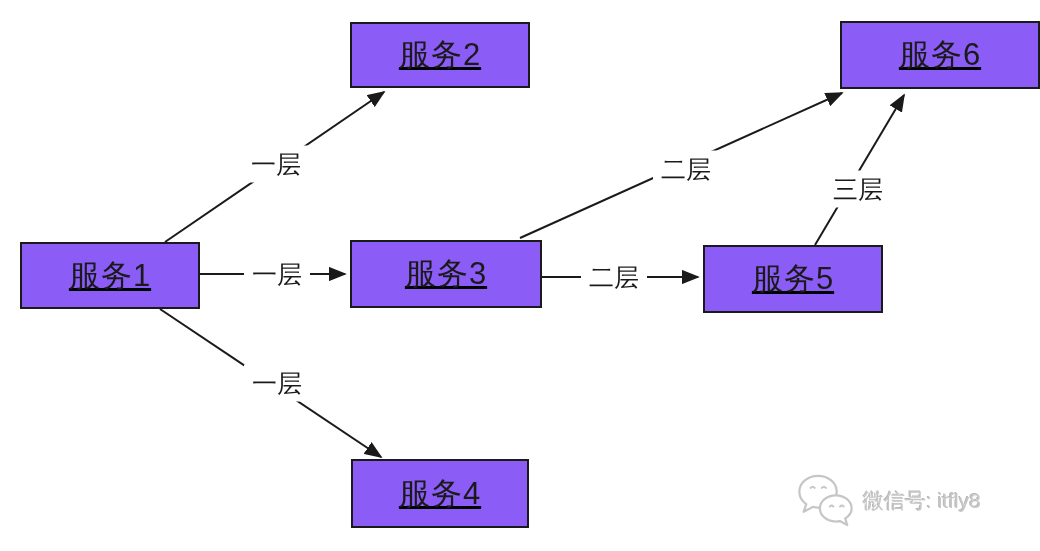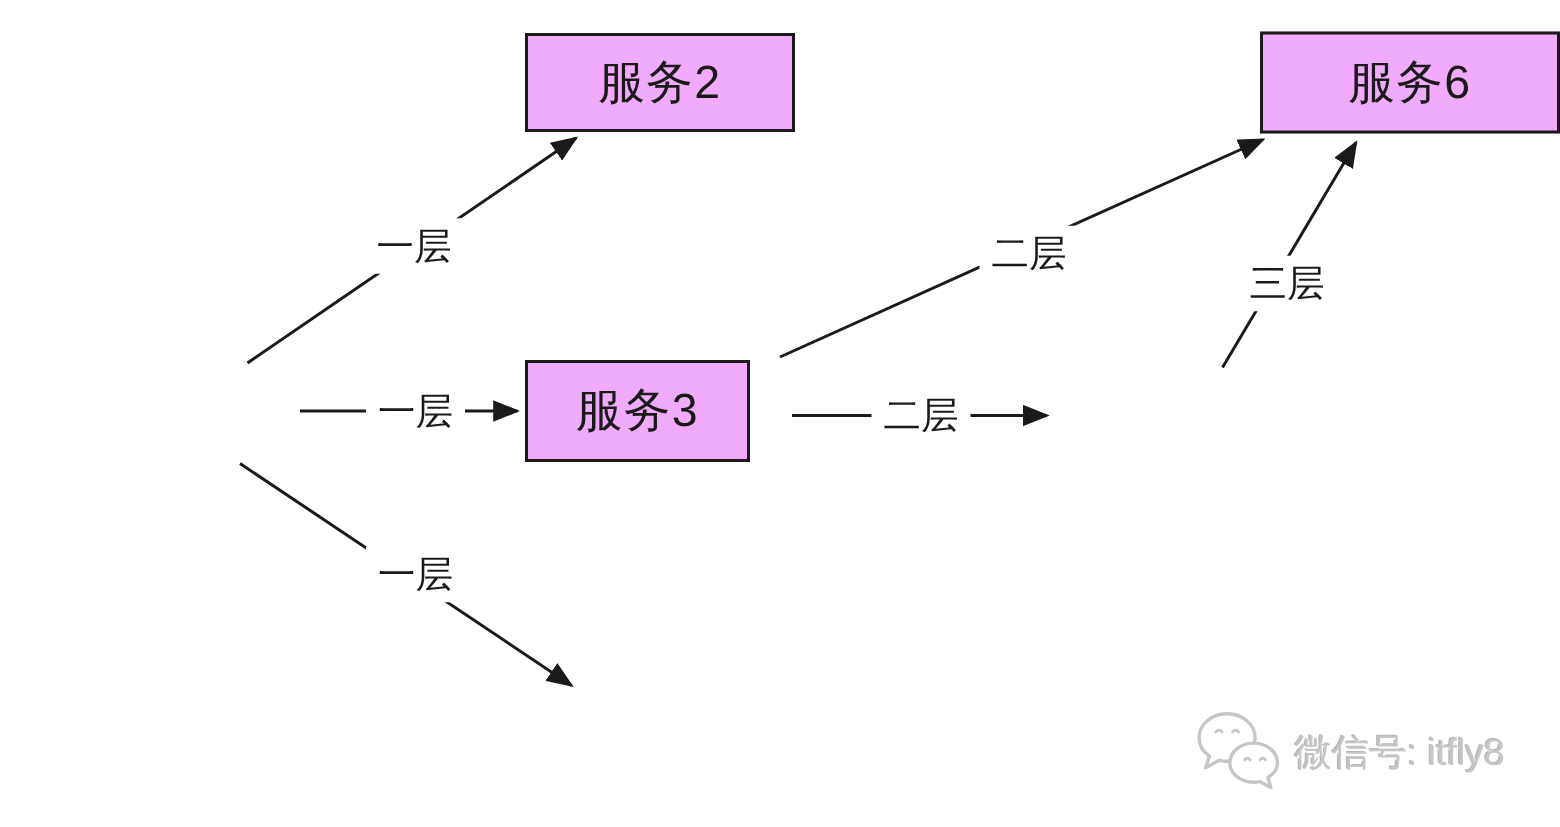--- a/index.html
+++ b/index.html
@@ -8,23 +8,24 @@
     width:1040px;height:551px;
     background:#fff;
     font-family:"Liberation Sans","DejaVu Sans",sans-serif;
     overflow:hidden;
   }
   .edges{position:absolute;left:0;top:0;width:1040px;height:551px;}
   .edges line{stroke:#1a1a1a;stroke-width:2;}
   .node{
     position:absolute;
     border:2px solid #1a1a1a;
-    background:#f0abfc;
+    background:#8b5cf6;
     display:flex;align-items:center;justify-content:center;
     box-sizing:border-box;
+    text-decoration:underline;
   }
   .node span{
     font-size:31px;
     color:#1a1a1a;
     letter-spacing:1px;
   }
   .edge-label{
     position:absolute;
     transform:translate(-50%,-50%);
     background:#fff;
@@ -32,21 +33,21 @@
     font-size:25px;
     color:#1a1a1a;
     white-space:nowrap;
   }
   .watermark{
     position:absolute;
     left:797px;top:473px;
     display:flex;align-items:center;gap:9px;
   }
   .watermark-text{
-    font-size:25px;
+    font-size:21px;
     color:#c6c6c6;
     text-shadow:1px 1px 0 #ffffff, -1px -1px 0 #b9b9b9;
     white-space:nowrap;
   }
 </style>
 </head>
 <body>
 
 <div class="stage">
 
@@ -57,25 +58,34 @@
       </marker>
     </defs>
     <line x1="165" y1="242" x2="384" y2="92" marker-end="url(#arrow)"></line>
     <line x1="200" y1="274" x2="345" y2="274" marker-end="url(#arrow)"></line>
     <line x1="160" y1="309" x2="381" y2="457" marker-end="url(#arrow)"></line>
     <line x1="520" y1="238" x2="842" y2="93" marker-end="url(#arrow)"></line>
     <line x1="528" y1="277" x2="698" y2="277" marker-end="url(#arrow)"></line>
     <line x1="815" y1="245" x2="904" y2="95" marker-end="url(#arrow)"></line>
   </svg>
 
+  <div class="node" style="left:20px;top:242px;width:180px;height:67px">
+    <span>服务1</span>
+  </div>
   <div class="node" style="left:350px;top:22px;width:180px;height:66px">
     <span>服务2</span>
   </div>
-  <div class="node" style="left:350px;top:240px;width:150px;height:68px">
+  <div class="node" style="left:350px;top:240px;width:192px;height:68px">
     <span>服务3</span>
+  </div>
+  <div class="node" style="left:351px;top:459px;width:178px;height:69px">
+    <span>服务4</span>
+  </div>
+  <div class="node" style="left:703px;top:245px;width:180px;height:68px">
+    <span>服务5</span>
   </div>
   <div class="node" style="left:840px;top:21px;width:200px;height:68px">
     <span>服务6</span>
   </div>
 
   <div class="edge-label" style="left:276px;top:164px">一层</div>
   <div class="edge-label" style="left:277px;top:274px">一层</div>
   <div class="edge-label" style="left:277px;top:383px">一层</div>
   <div class="edge-label" style="left:686px;top:169px">二层</div>
   <div class="edge-label" style="left:614px;top:277px">二层</div>

